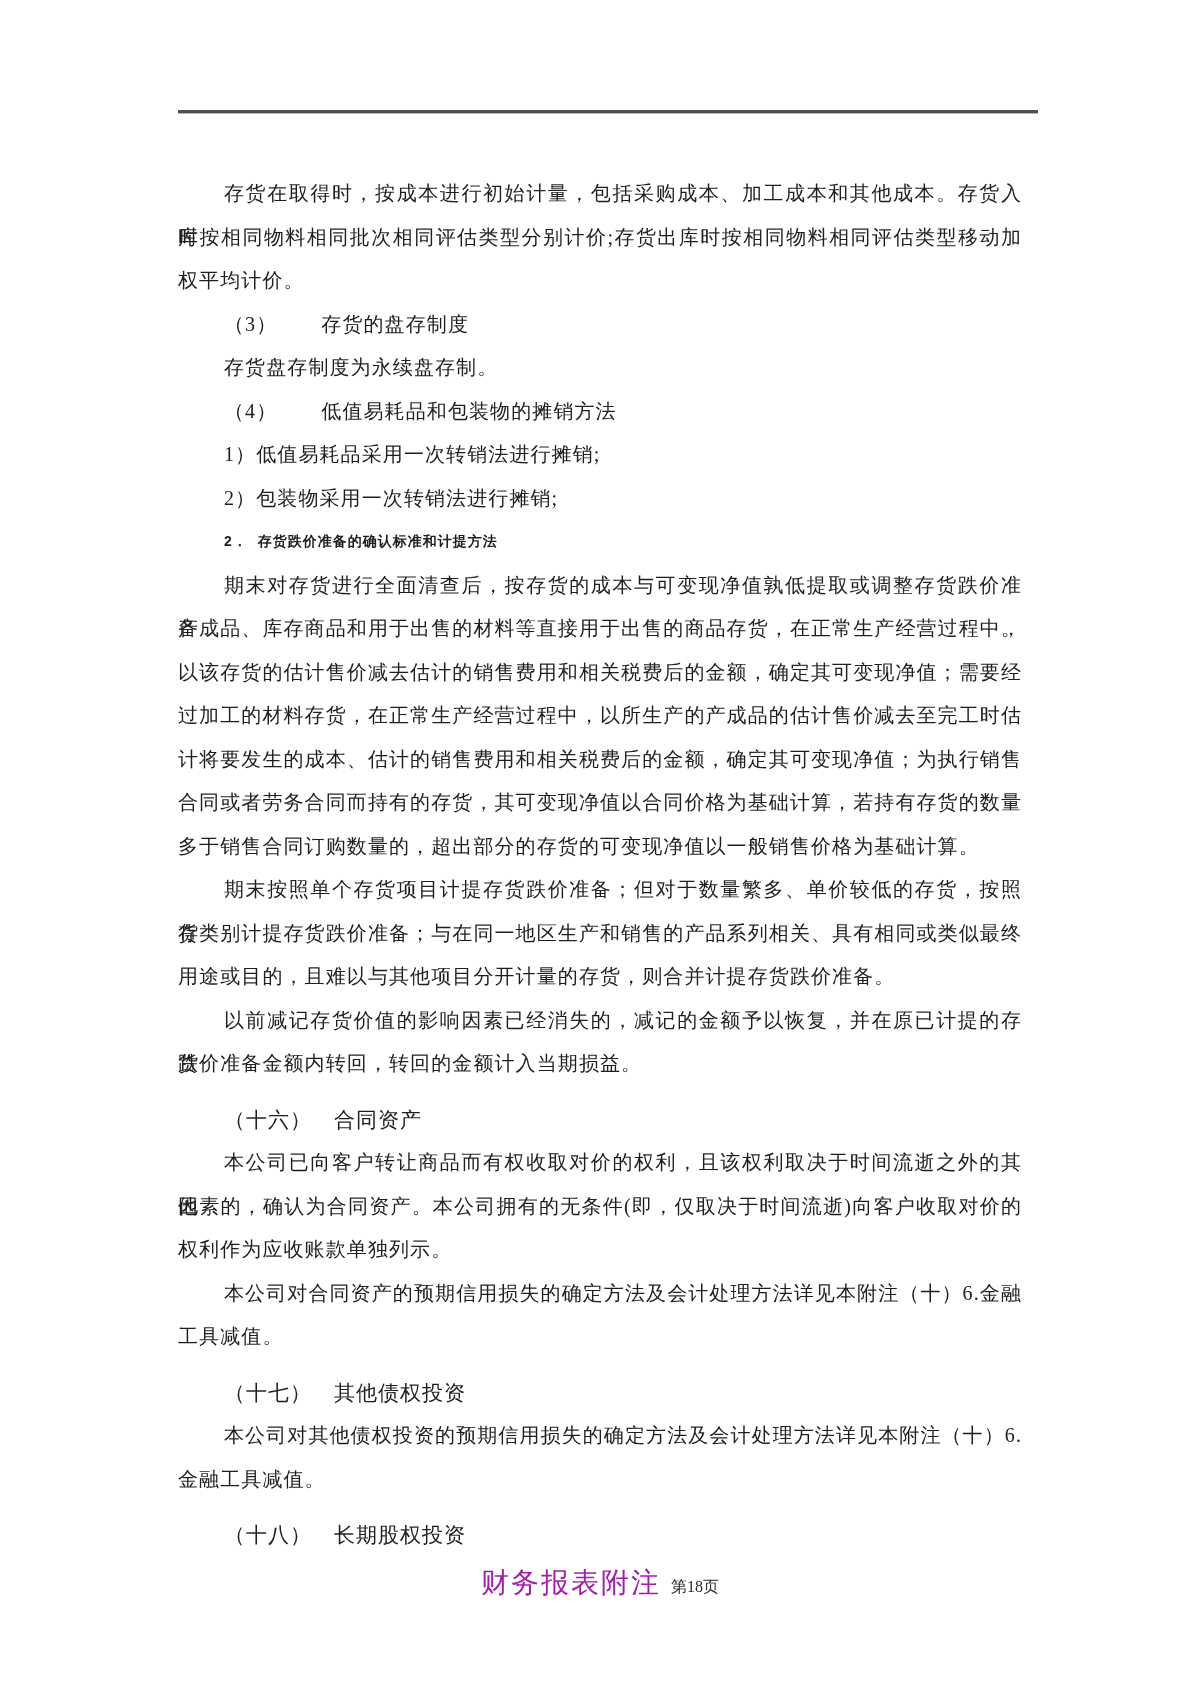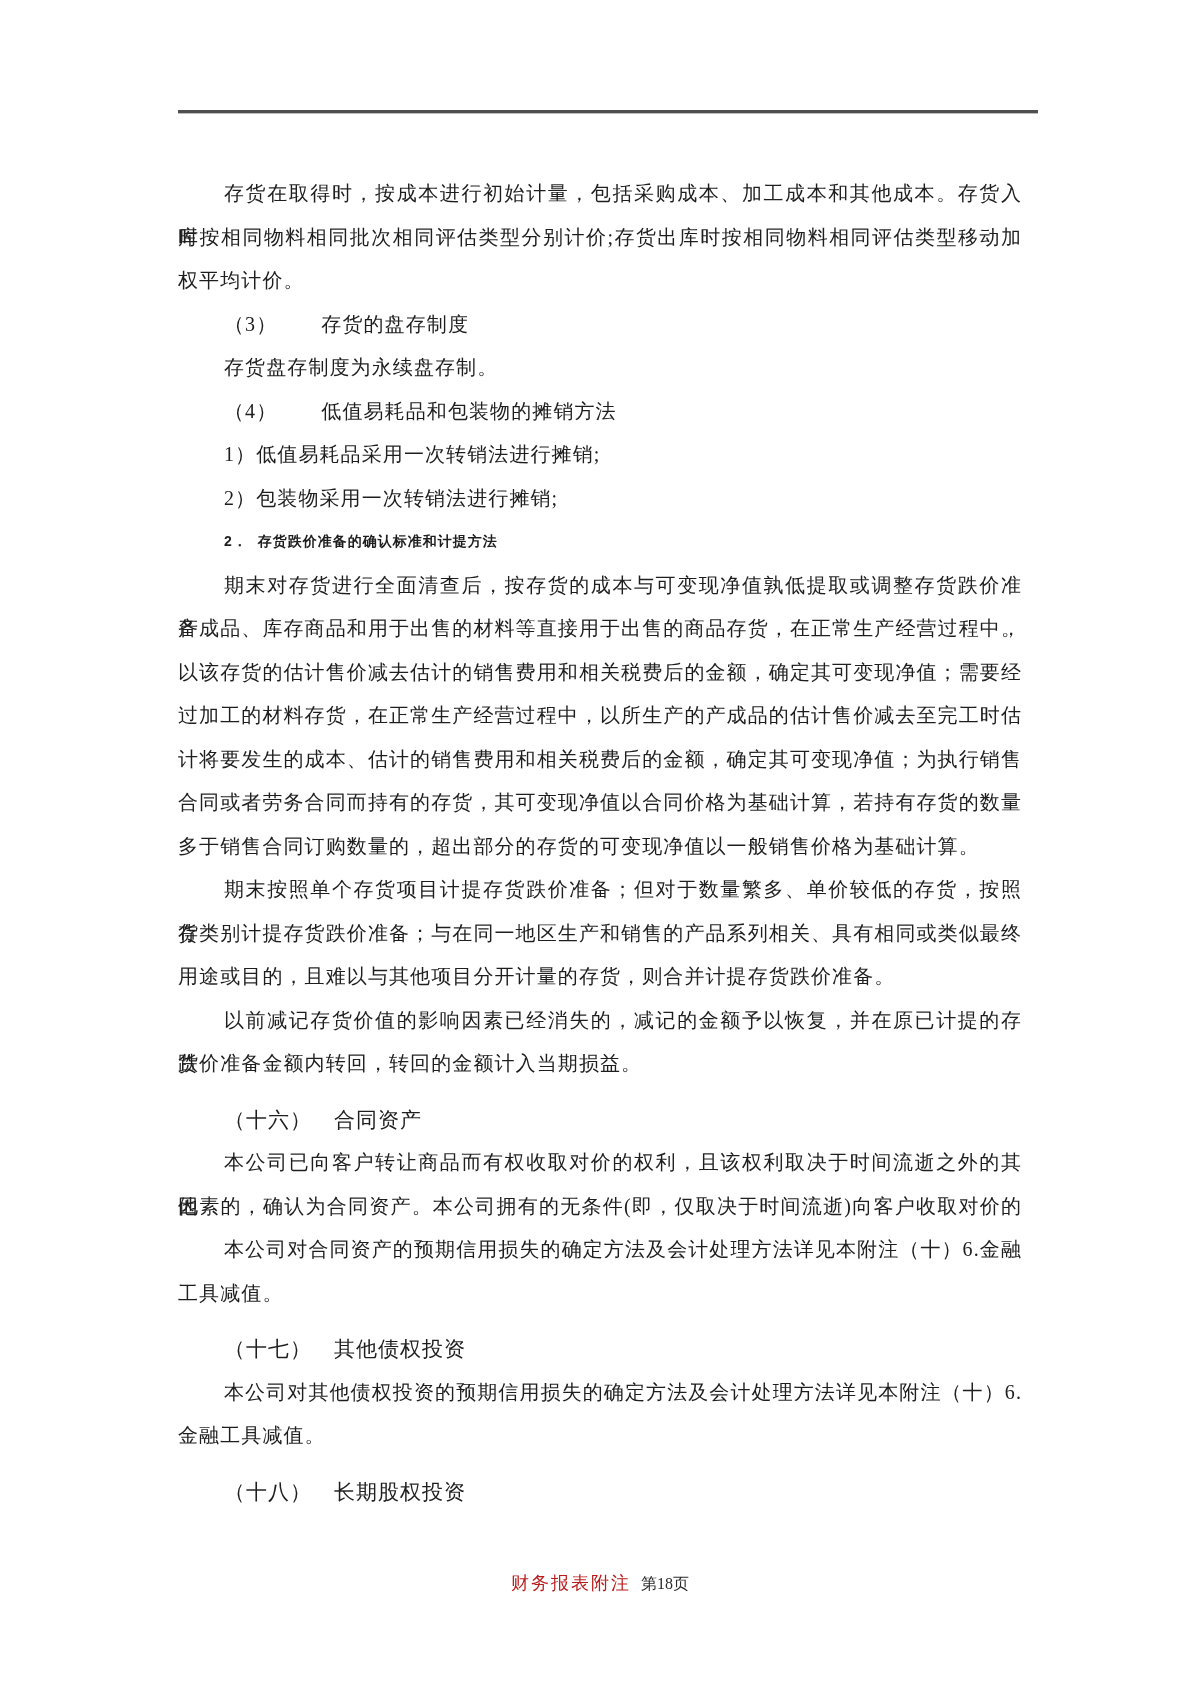--- a/index.html
+++ b/index.html
@@ -64,23 +64,23 @@
   .gap { margin-top: 12px; }
   .footer {
     position: absolute;
     left: 0;
     top: 1566px;
     width: 1200px;
     text-align: center;
     line-height: 34px;
   }
   .footer .ftitle {
-    font-size: 18px;
+    font-size: 28px;
     letter-spacing: 2px;
-    color: #b91c1c;
+    color: #a21caf;
   }
   .footer .fpage {
     font-size: 16px;
     margin-left: 10px;
     color: #2a2a2a;
   }
 </style>
 </head>
 <body>
 
@@ -114,20 +114,21 @@
   <div class="ln full">货类别计提存货跌价准备；与在同一地区生产和销售的产品系列相关、具有相同或类似最终</div>
   <div class="ln">用途或目的，且难以与其他项目分开计量的存货，则合并计提存货跌价准备。</div>
 
   <div class="ln first full">以前减记存货价值的影响因素已经消失的，减记的金额予以恢复，并在原已计提的存货</div>
   <div class="ln">跌价准备金额内转回，转回的金额计入当期损益。</div>
 
   <div class="ln ind h1 gap"><span class="num">（十六）</span><span class="ttl">合同资产</span></div>
 
   <div class="ln first full">本公司已向客户转让商品而有权收取对价的权利，且该权利取决于时间流逝之外的其他</div>
   <div class="ln full">因素的，确认为合同资产。本公司拥有的无条件(即，仅取决于时间流逝)向客户收取对价的</div>
+  <div class="ln">权利作为应收账款单独列示。</div>
 
   <div class="ln first full">本公司对合同资产的预期信用损失的确定方法及会计处理方法详见本附注（十）6.金融</div>
   <div class="ln">工具减值。</div>
 
   <div class="ln ind h1 gap"><span class="num">（十七）</span><span class="ttl">其他债权投资</span></div>
 
   <div class="ln first full">本公司对其他债权投资的预期信用损失的确定方法及会计处理方法详见本附注（十）6.</div>
   <div class="ln">金融工具减值。</div>
 
   <div class="ln ind h1 gap"><span class="num">（十八）</span><span class="ttl">长期股权投资</span></div>

